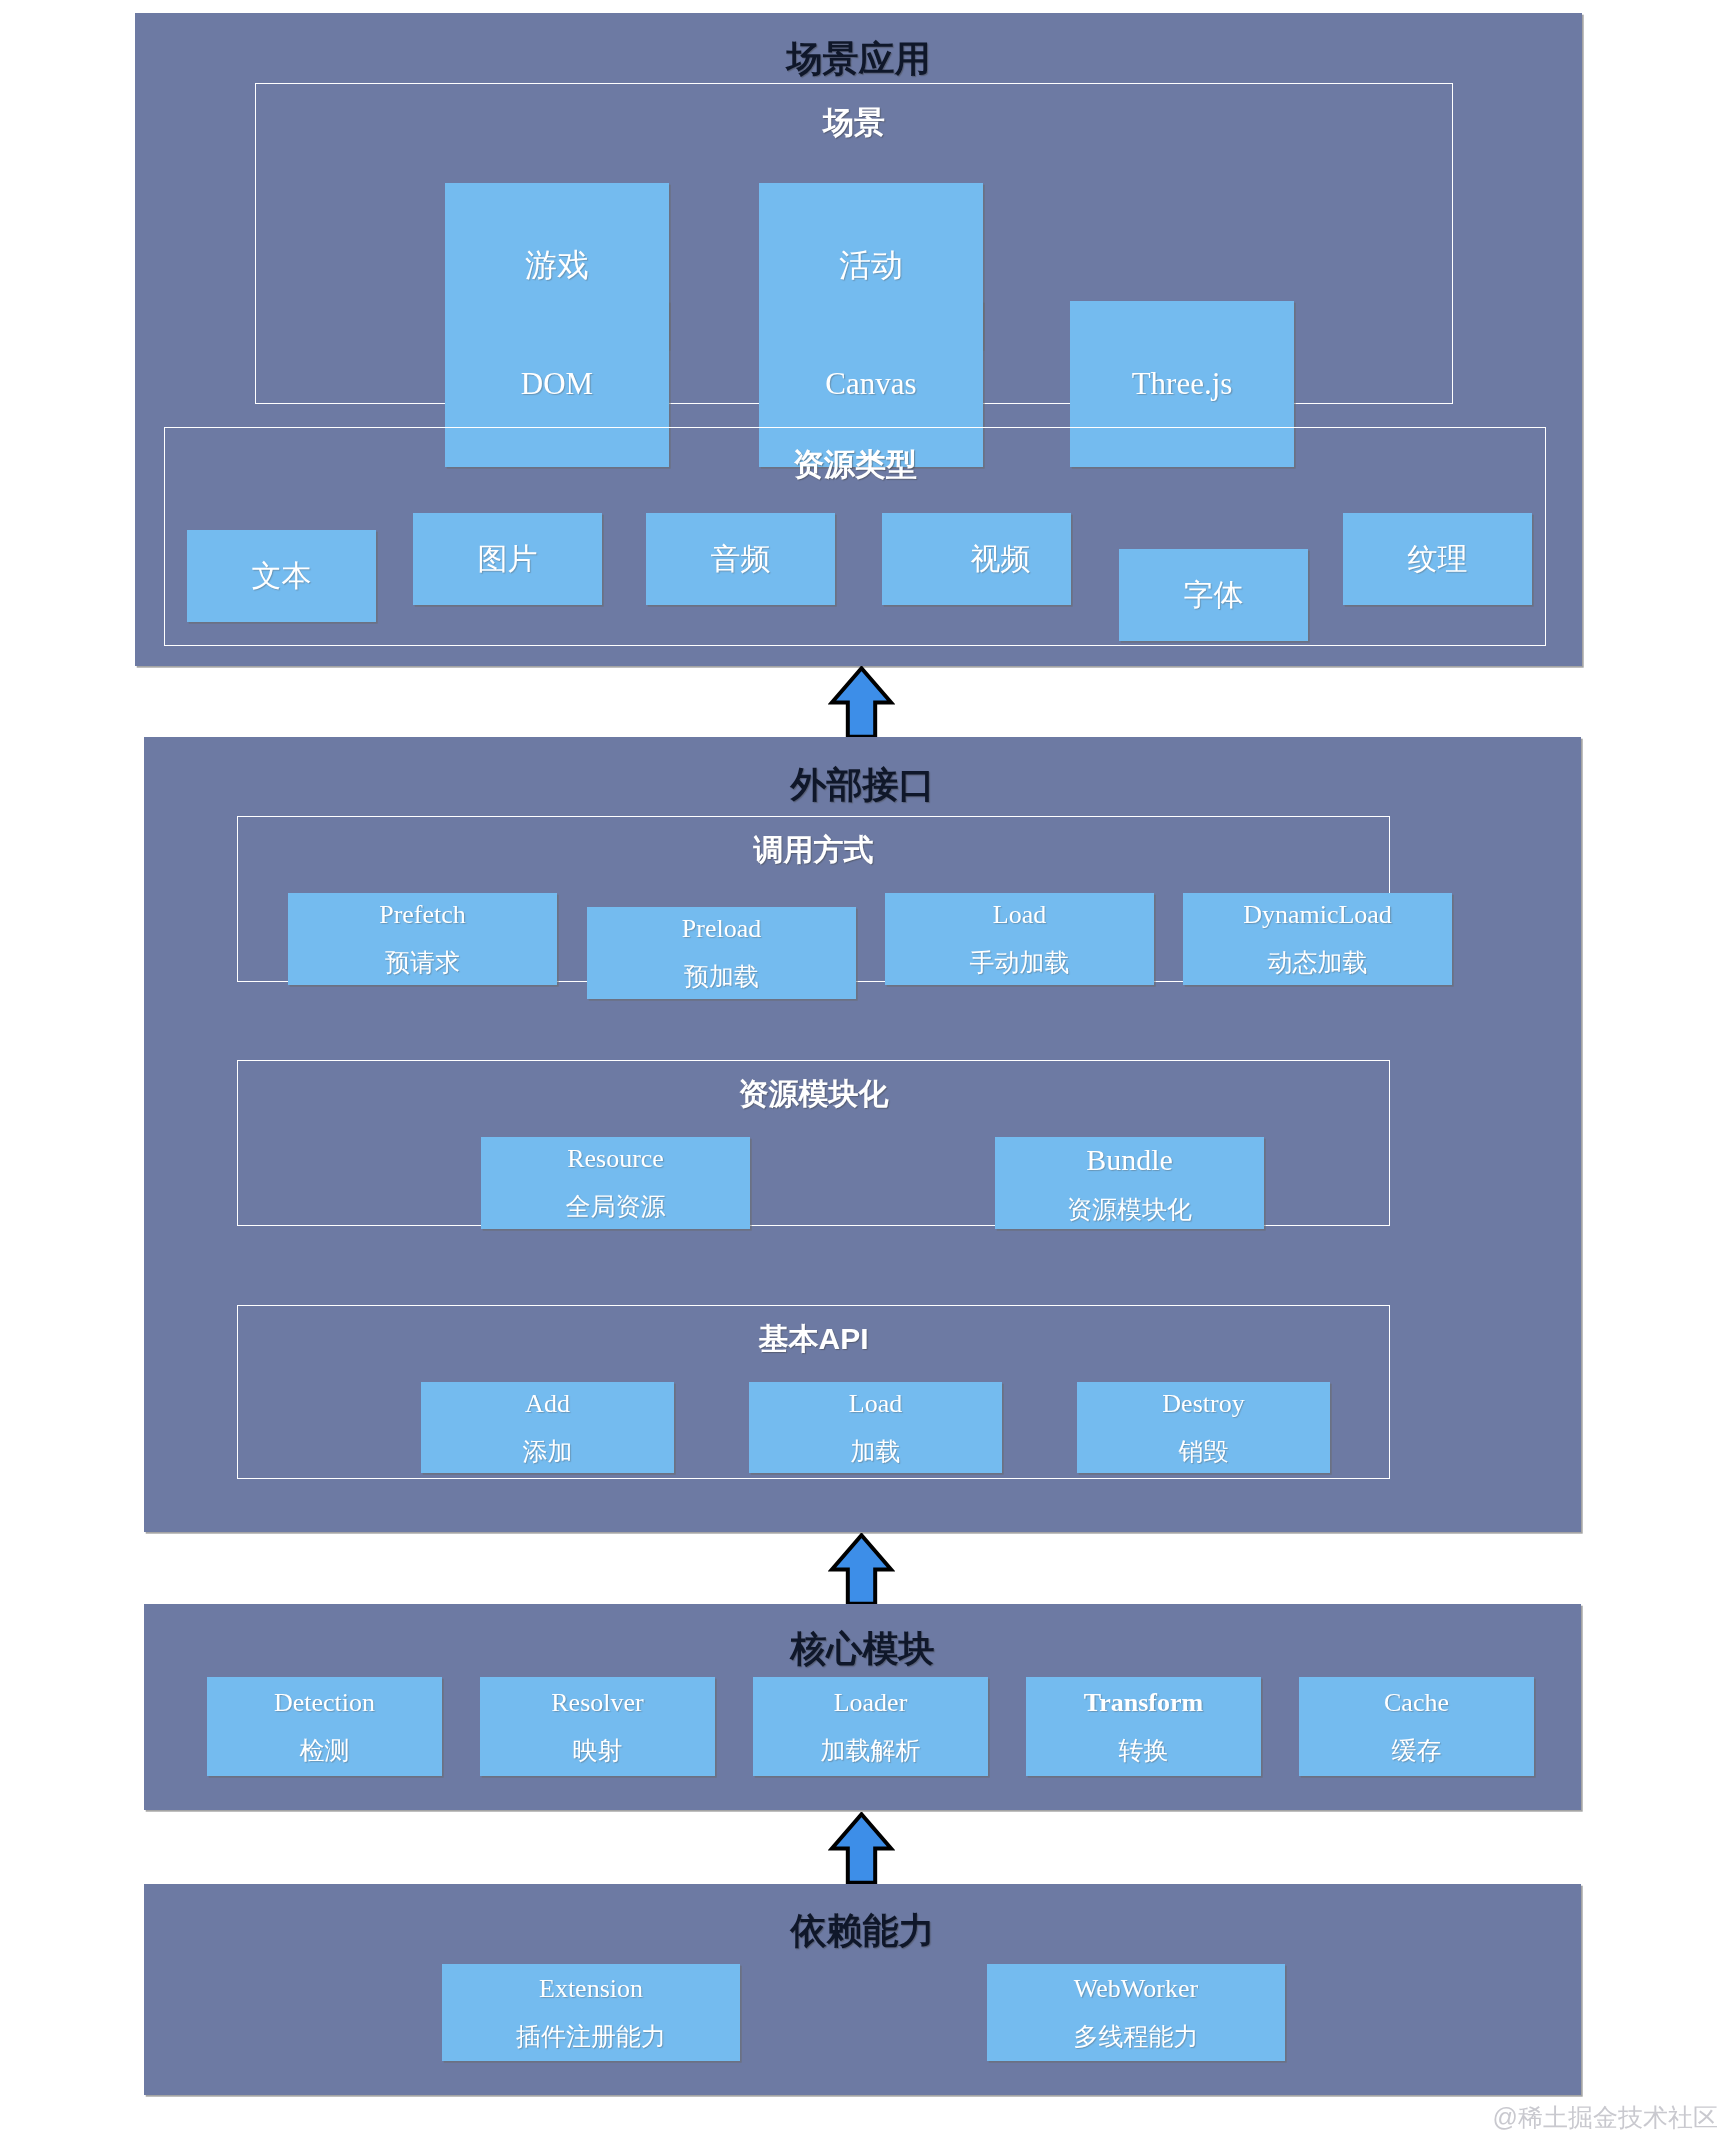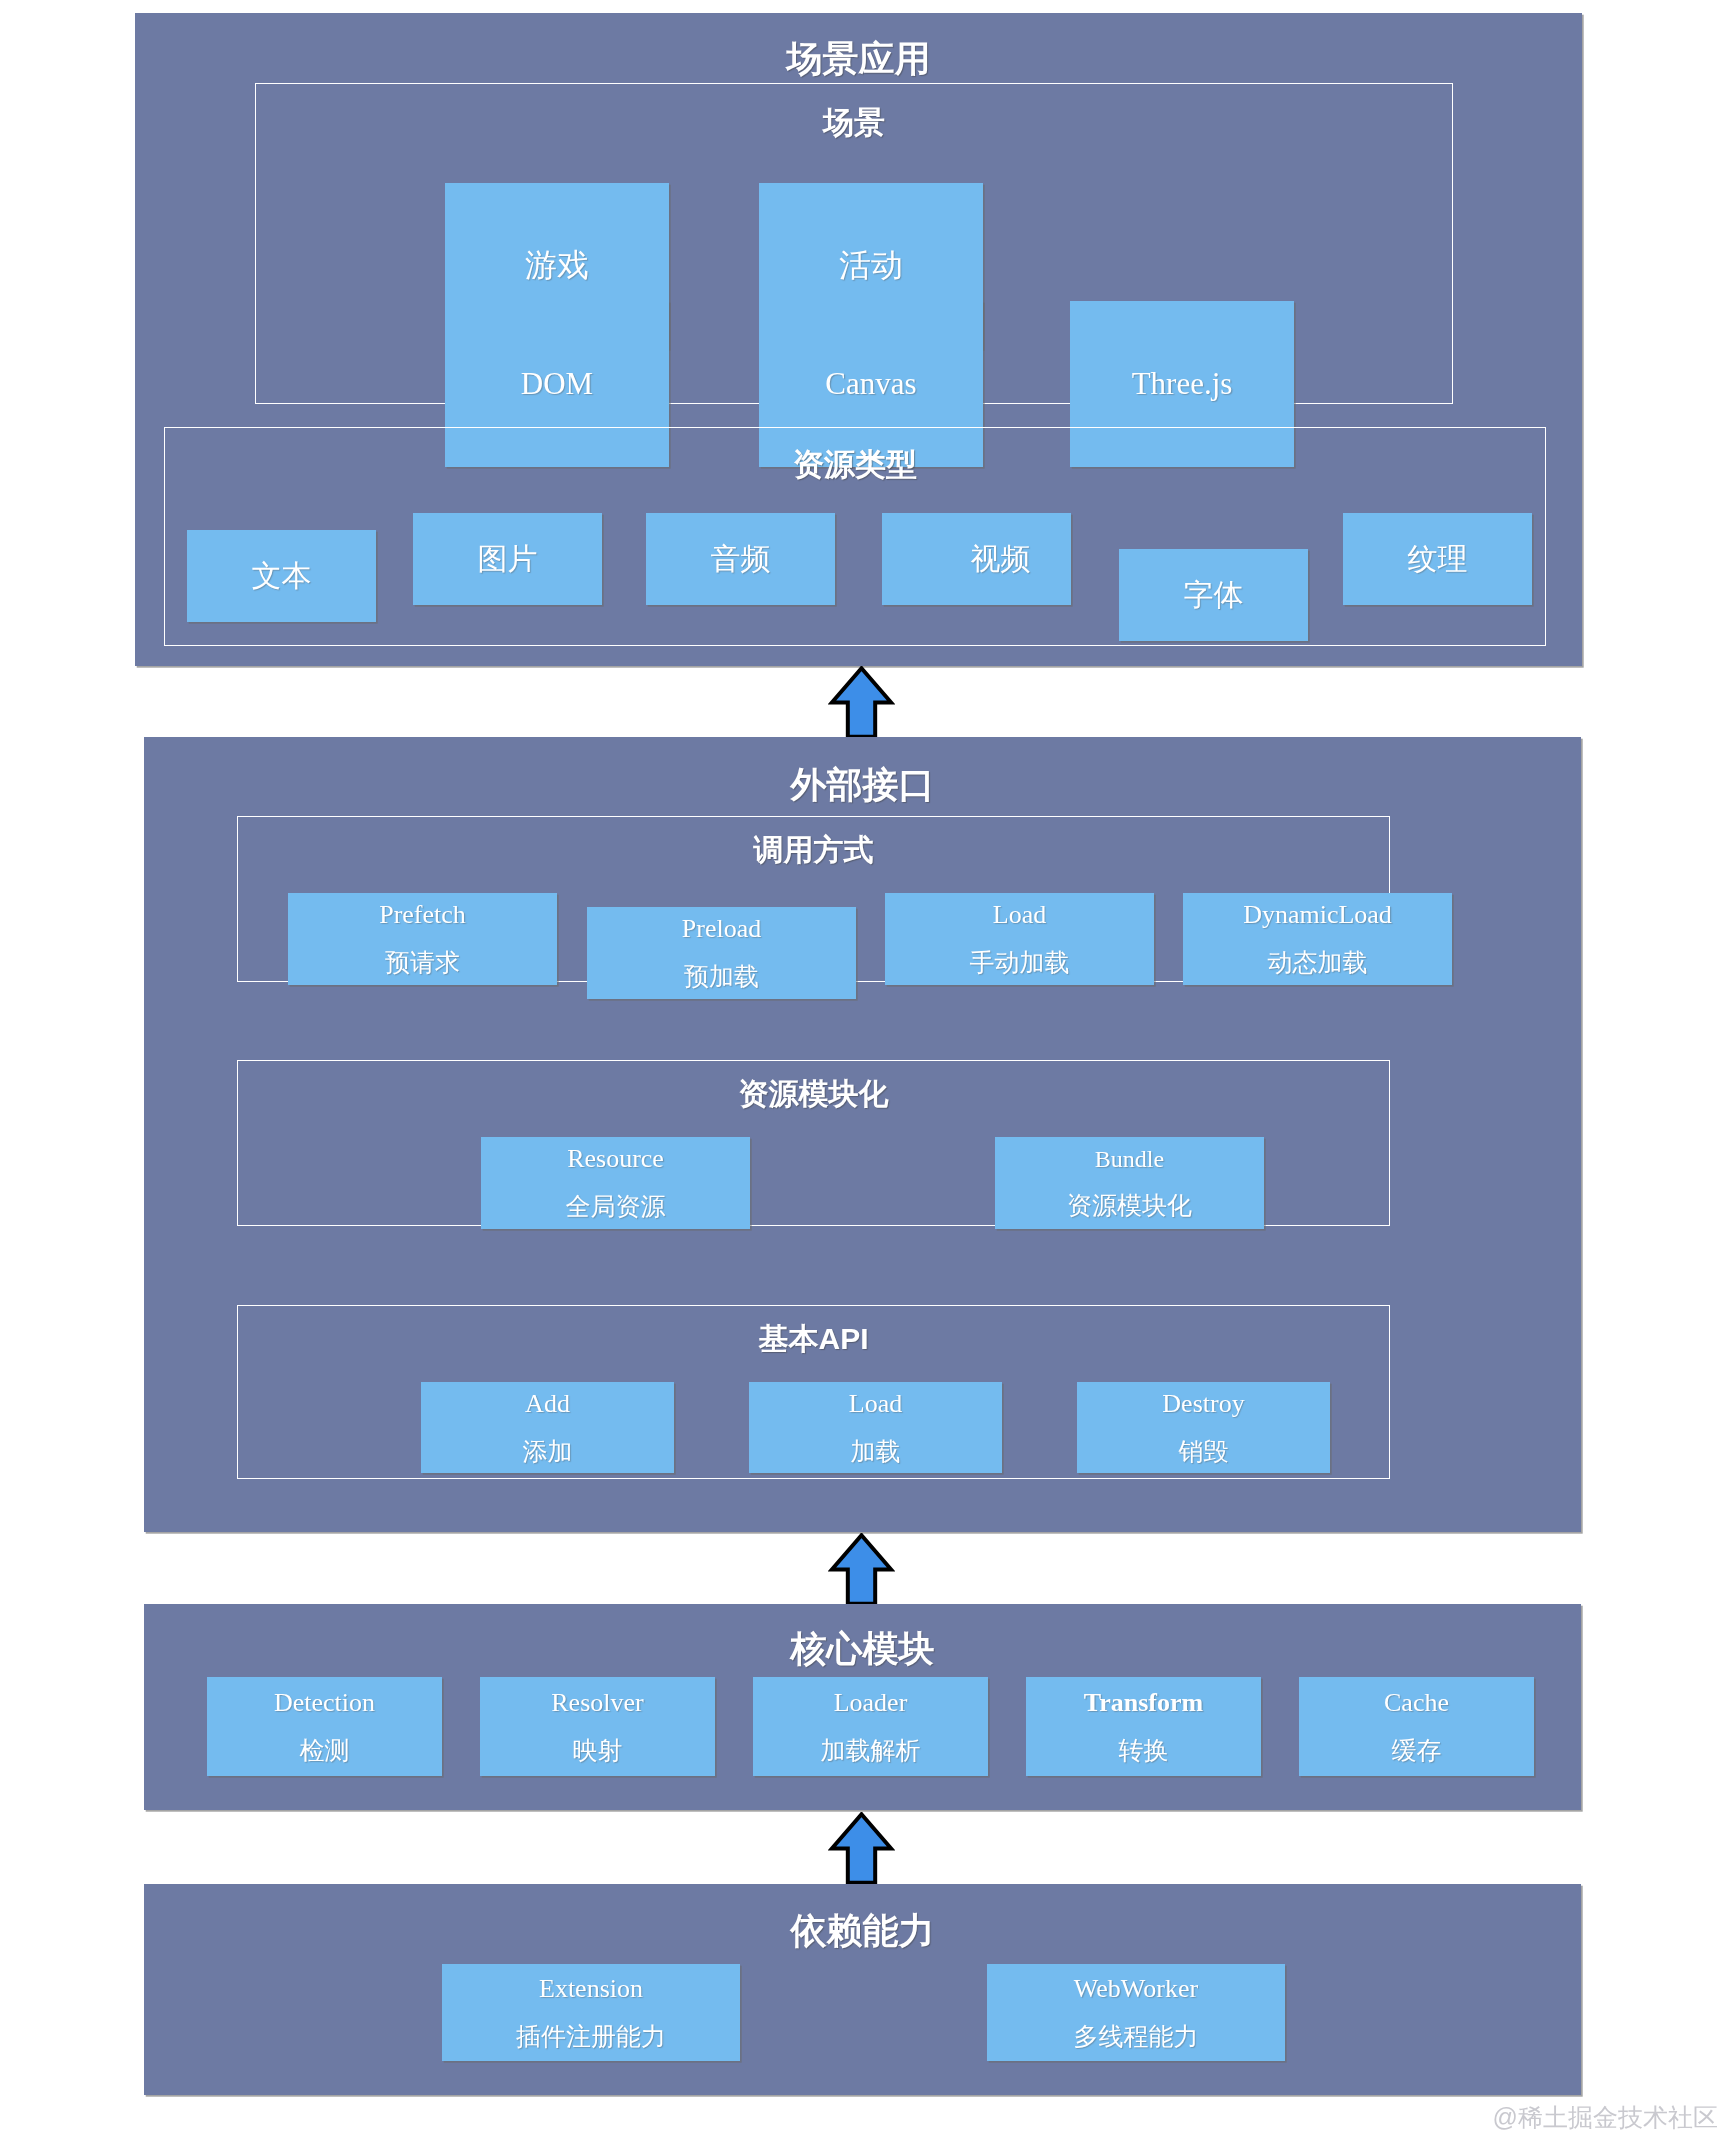--- a/index.html
+++ b/index.html
@@ -13,21 +13,21 @@
   
   .layer{
     position:absolute;
     background:#6d7aa3;
     box-shadow:1.7px 1.7px 0 0 rgba(90,90,90,.55);
     box-sizing:border-box;
   }
   .layer-title{
     position:absolute;left:0;right:0;
     text-align:center;
-    color:#ffffff;
+    color:#0f172a;
     font-family:"Liberation Sans","DejaVu Sans",sans-serif;
     font-weight:700;
     text-shadow:1.1px 1.1px 1.1px rgba(60,60,60,.45);
     white-space:nowrap;
   }
 
   
   .frame{
     position:absolute;
     border:1.7px solid #ffffff;
@@ -165,21 +165,21 @@
     </div>
 
     <div class="frame" style="left:93px;top:323px;width:1153px;height:166px;">
       <div class="frame-title" style="top:12.6px;font-size:30px;">资源模块化</div>
 
       <div class="box two-line" style="left:243px;top:76px;width:269px;height:92px;">
         <span class="en" style="font-size:26px;">Resource</span>
         <span class="cn" style="font-size:25px;">全局资源</span>
       </div>
       <div class="box two-line" style="left:757px;top:76px;width:269px;height:92px;">
-        <span class="en" style="font-size:24px;">Bundle</span>
+        <span class="en" style="font-size:30px;">Bundle</span>
         <span class="cn" style="font-size:25px;">资源模块化</span>
       </div>
     </div>
 
     <div class="frame" style="left:93px;top:568px;width:1153px;height:174px;">
       <div class="frame-title" style="top:12.6px;font-size:30px;">基本API</div>
 
       <div class="box two-line" style="left:183px;top:76px;width:253px;height:91px;">
         <span class="en" style="font-size:26px;">Add</span>
         <span class="cn" style="font-size:25px;">添加</span>

